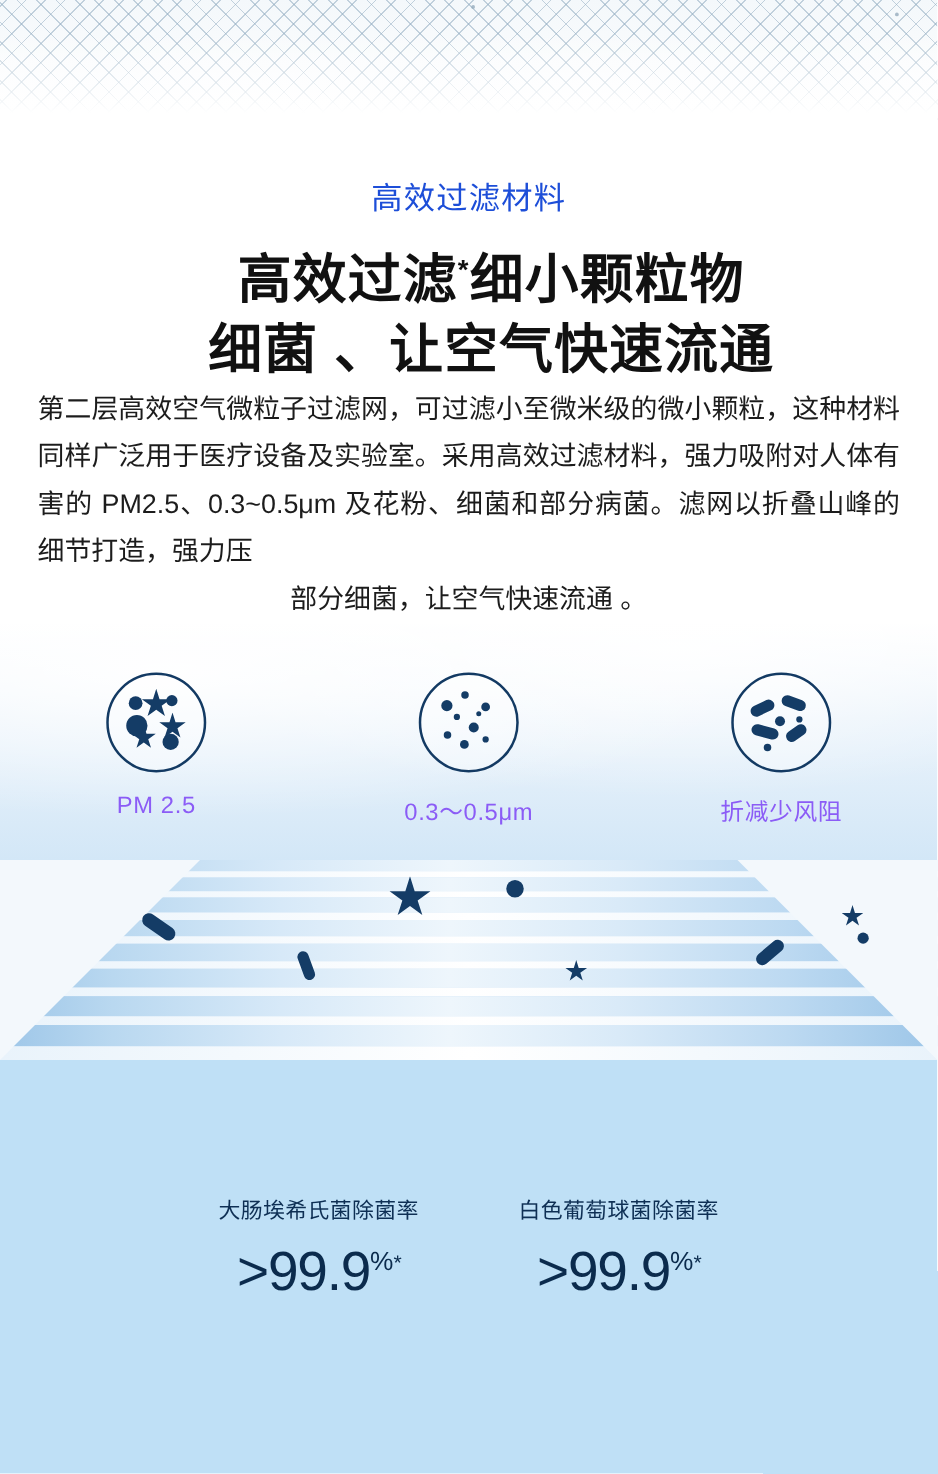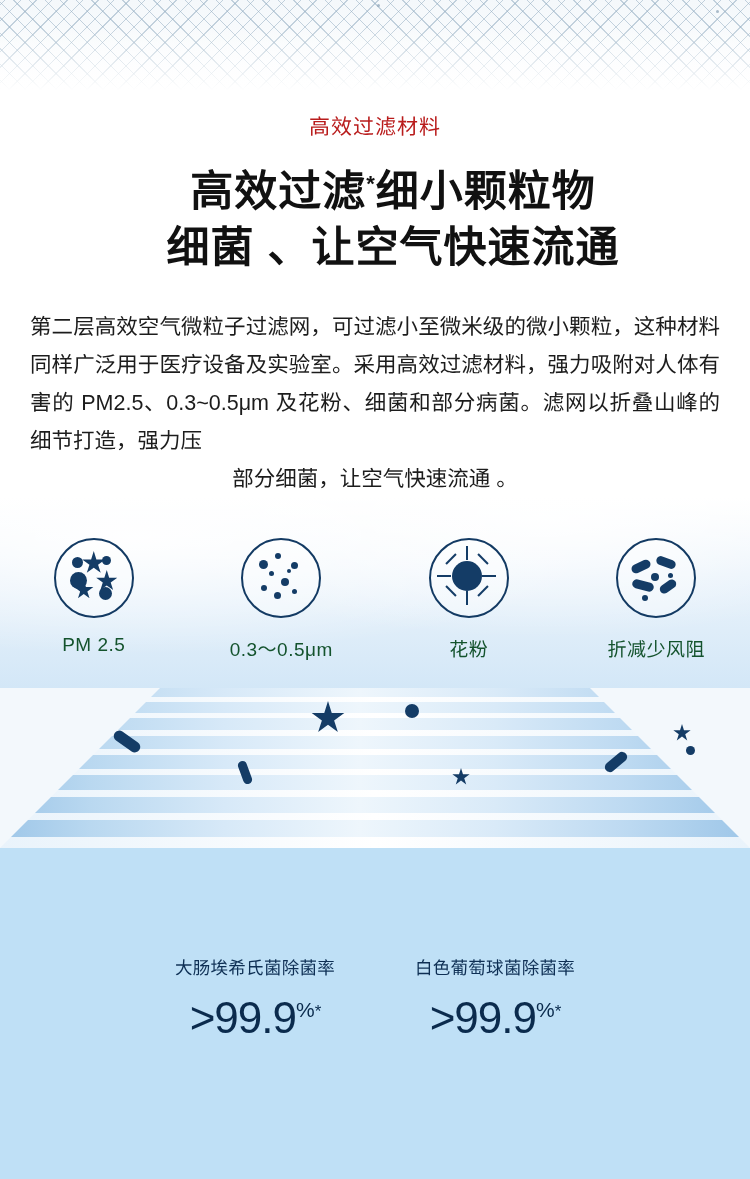--- a/index.html
+++ b/index.html
@@ -50,24 +50,25 @@
   }
 
   
   .head {
     position: absolute;
     top: 112px; left: 0;
     width: 750px;
     text-align: center;
   }
   .eyebrow {
-    font-size: 21px;
-    color: #b91c1c;
+    font-size: 25px;
+    color: #1d4ed8;
     letter-spacing: 1px;
     line-height: 30px;
+    margin-top: 32px;
   }
   .headline {
     margin-top: 14px;
     font-size: 43px;
     font-weight: bold;
     color: #111111;
     line-height: 56px;
     letter-spacing: 1px;
     padding-left: 36px;
   }
@@ -121,21 +122,21 @@
     width: 76px; height: 76px;
     margin: 0 auto;
     border-radius: 50%;
     border: 2.5px solid #133a63;
     position: relative;
     background: rgba(255,255,255,0.35);
   }
   .icon-label {
     margin-top: 16px;
     font-size: 19px;
-    color: #14532d;
+    color: #8b5cf6;
     letter-spacing: .5px;
   }
   .sp { position: absolute; background: #143c66; border-radius: 50%; }
 
   
   .burst {
     position: absolute;
     background: #143c66;
     clip-path: polygon(50% 0%, 61% 35%, 98% 35%, 68% 57%, 79% 91%, 50% 70%, 21% 91%, 32% 57%, 2% 35%, 39% 35%);
   }
@@ -280,34 +281,20 @@
         <span class="sp" style="width:5px;height:5px;left:26px;top:31px;"></span>
         <span class="sp" style="width:8px;height:8px;left:38px;top:38px;"></span>
         <span class="sp" style="width:6px;height:6px;left:18px;top:45px;"></span>
         <span class="sp" style="width:5px;height:5px;left:49px;top:49px;"></span>
         <span class="sp" style="width:7px;height:7px;left:31px;top:52px;"></span>
         <span class="sp" style="width:4px;height:4px;left:44px;top:29px;"></span>
       </div>
       <div class="icon-label">0.3～0.5μm</div>
     </div>
 
-    <div class="icon-cell">
-      <div class="circ">
-        <span class="pollen" style="width:30px;height:30px;left:21px;top:21px;"></span>
-        <span class="spike" style="width:2px;height:14px;left:35px;top:6px;"></span>
-        <span class="spike" style="width:2px;height:14px;left:35px;top:51px;"></span>
-        <span class="spike" style="width:14px;height:2px;left:6px;top:35px;"></span>
-        <span class="spike" style="width:14px;height:2px;left:51px;top:35px;"></span>
-        <span class="spike" style="width:2px;height:14px;left:19px;top:12px;transform:rotate(45deg);"></span>
-        <span class="spike" style="width:2px;height:14px;left:51px;top:12px;transform:rotate(-45deg);"></span>
-        <span class="spike" style="width:2px;height:14px;left:19px;top:44px;transform:rotate(-45deg);"></span>
-        <span class="spike" style="width:2px;height:14px;left:51px;top:44px;transform:rotate(45deg);"></span>
-      </div>
-      <div class="icon-label">花粉</div>
-    </div>
 
     <div class="icon-cell">
       <div class="circ">
         <span class="rod" style="width:20px;height:9px;left:13px;top:22px;transform:rotate(-25deg);"></span>
         <span class="rod" style="width:20px;height:9px;left:38px;top:18px;transform:rotate(20deg);"></span>
         <span class="rod" style="width:22px;height:9px;left:14px;top:41px;transform:rotate(15deg);"></span>
         <span class="rod" style="width:18px;height:9px;left:41px;top:42px;transform:rotate(-35deg);"></span>
         <span class="sp" style="width:8px;height:8px;left:33px;top:33px;"></span>
         <span class="sp" style="width:6px;height:6px;left:24px;top:55px;"></span>
         <span class="sp" style="width:5px;height:5px;left:50px;top:33px;"></span>

